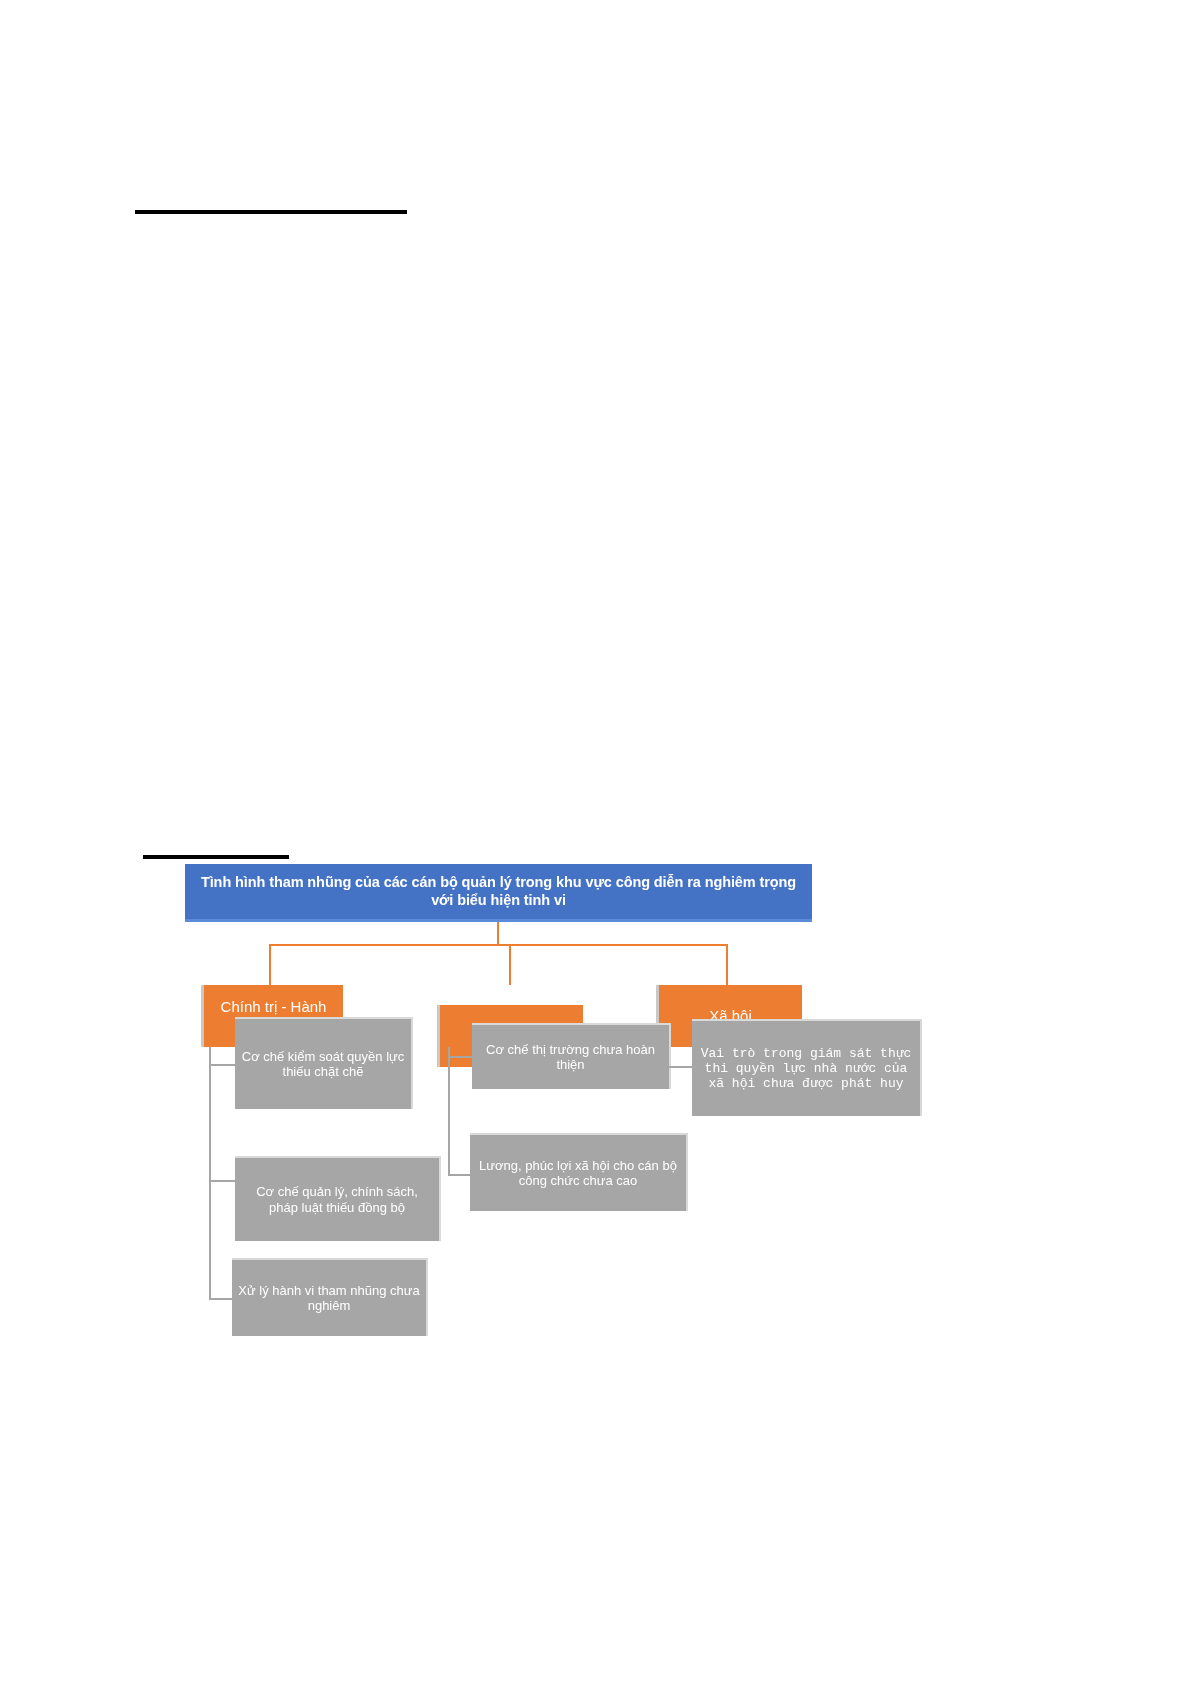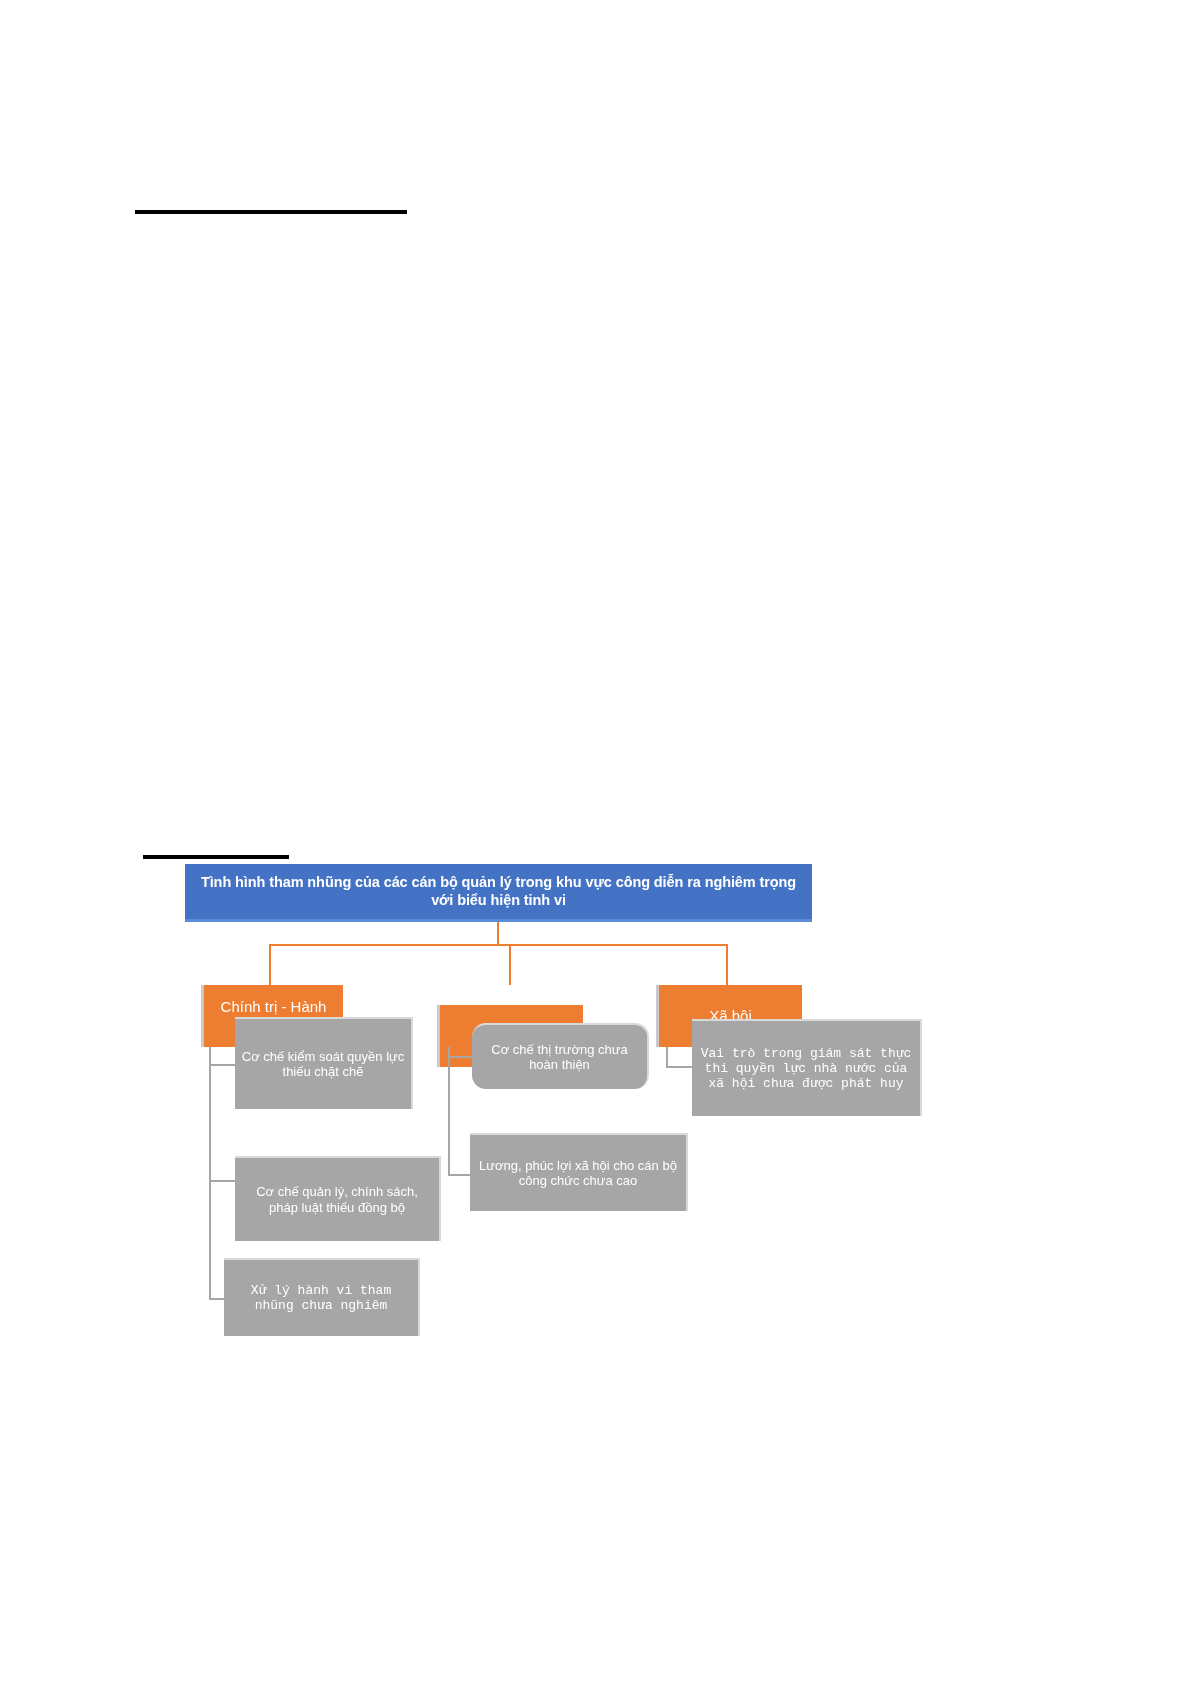--- a/index.html
+++ b/index.html
@@ -128,29 +128,29 @@
     <div class="conn h conn-gray" style="left:209px; top:1298px; width:26px;"></div>
 
     <div class="box box-leaf node" style="left:235px; top:1017px; width:178px; height:92px;">
       <span>Cơ chế kiểm soát quyền lực thiếu chặt chẽ</span>
     </div>
 
     <div class="box box-leaf node" style="left:235px; top:1140px; width:206px; height:85px;margin-top:16px;">
       <span>Cơ chế quản lý, chính sách, pháp luật thiếu đồng bộ</span>
     </div>
 
-    <div class="box box-leaf node" style="left:224px; top:1258px; width:196px; height:78px;font-family:Liberation Mono, monospace;">
+    <div class="box box-leaf node" style="left:232px; top:1258px; width:196px; height:78px;">
       <span>Xử lý hành vi tham nhũng chưa nghiêm</span>
     </div>
 
     <div class="conn v conn-gray" style="left:448px; top:1047px; height:128px;"></div>
     <div class="conn h conn-gray" style="left:448px; top:1056px; width:24px;"></div>
     <div class="conn h conn-gray" style="left:448px; top:1174px; width:24px;"></div>
 
-    <div class="box box-leaf node" style="left:472px; top:1023px; width:177px; height:66px;border-radius:14px;">
+    <div class="box box-leaf node" style="left:472px; top:1023px; width:199px; height:66px;">
       <span>Cơ chế thị trường chưa hoàn thiện</span>
     </div>
 
     <div class="box box-leaf node" style="left:470px; top:1133px; width:218px; height:78px;">
       <span>Lương, phúc lợi xã hội cho cán bộ công chức chưa cao</span>
     </div>
 
     <div class="conn v conn-gray" style="left:666px; top:1047px; height:20px;"></div>
     <div class="conn h conn-gray" style="left:666px; top:1066px; width:26px;"></div>
 

